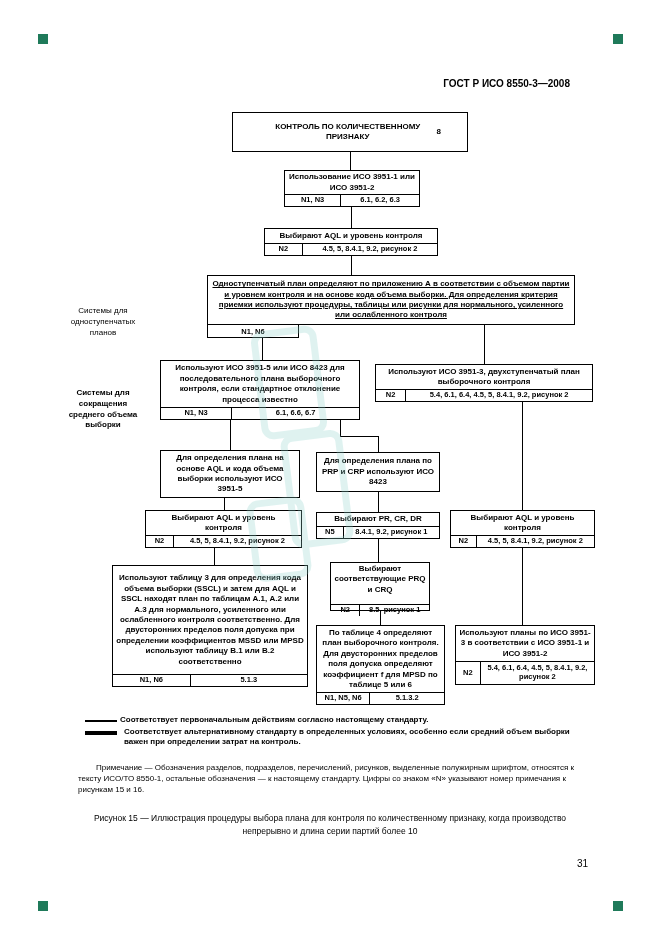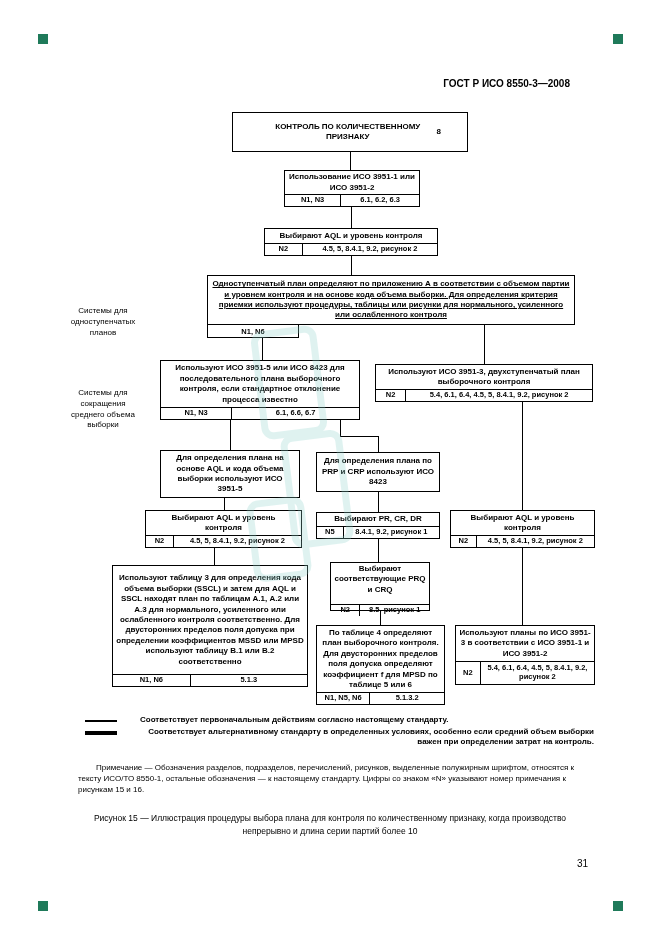--- a/index.html
+++ b/index.html
@@ -60,21 +60,21 @@
   <div class="vl" style="left:378px;top:436px;height:34px;"></div>
   <div class="vl" style="left:522px;top:390px;height:140px;"></div>
   <div class="vl" style="left:224px;top:480px;height:45px;"></div>
   <div class="vl" style="left:378px;top:475px;height:50px;"></div>
   <div class="vl" style="left:214px;top:530px;height:50px;"></div>
   <div class="vl" style="left:378px;top:528px;height:47px;"></div>
   <div class="vl" style="left:522px;top:535px;height:105px;"></div>
   <div class="vl" style="left:380px;top:600px;height:40px;"></div>
 
   <div class="sidelabel" style="left:66px;top:306px;">Системы для одноступенчатых планов</div>
-  <div class="sidelabel" style="left:66px;top:388px;">Системы для сокращения среднего объема выборки</div>
+  <div class="sidelabel" style="left:66px;top:388px;font-weight:bold;">Системы для сокращения среднего объема выборки</div>
 
   <div class="box" style="left:232px;top:112px;width:236px;height:40px;">
     <div class="body" style="padding:1px 26px;">
       <div>КОНТРОЛЬ ПО КОЛИЧЕСТВЕННОМУ ПРИЗНАКУ</div>
       <div>8</div>
     </div>
   </div>
 
   <div class="box" style="left:284px;top:170px;width:136px;height:37px;">
     <div class="body">Использование ИСО 3951-1 или ИСО 3951-2</div>
@@ -171,23 +171,23 @@
 
   <div class="box" style="left:455px;top:625px;width:140px;height:60px;">
     <div class="body">Используют планы по ИСО 3951-3 в соответствии с ИСО 3951-1 и ИСО 3951-2</div>
     <div class="foot" style="min-height:22px;">
       <div class="fc note" style="width:18%;">N2</div>
       <div class="fc ref">5.4, 6.1, 6.4, 4.5, 5, 8.4.1, 9.2, рисунок 2</div>
     </div>
   </div>
 
   <div class="legendline" style="left:85px;top:720px;width:32px;height:2px;"></div>
-  <div class="legendrow" style="left:140px;top:715px;width:460px;">Соответствует первоначальным действиям согласно настоящему стандарту.</div>
+  <div class="legendrow" style="left:120px;top:715px;width:460px;">Соответствует первоначальным действиям согласно настоящему стандарту.</div>
   <div class="legendline" style="left:85px;top:731px;width:32px;height:4px;"></div>
-  <div class="legendrow" style="left:124px;top:727px;width:470px;text-align:right;">Соответствует альтернативному стандарту в определенных условиях, особенно если средний объем выборки важен при определении затрат на контроль.</div>
+  <div class="legendrow" style="left:124px;top:727px;width:470px;">Соответствует альтернативному стандарту в определенных условиях, особенно если средний объем выборки важен при определении затрат на контроль.</div>
 
   <div class="noteblock">Примечание — Обозначения разделов, подразделов,  перечислений, рисунков, выделенные полужирным шрифтом, относятся к тексту ИСО/ТО 8550-1, остальные обозначения — к настоящему стандарту. Цифры со знаком «N» указывают номер примечания к рисункам 15 и 16.</div>
 
   <div class="caption">Рисунок 15 — Иллюстрация процедуры выбора плана для контроля по количественному признаку, когда производство непрерывно и длина серии партий более 10</div>
 
   <div class="watermark">
     <div class="wm-shape" style="left:256px;top:328px;width:52px;height:95px;transform:rotate(-7deg);"></div>
     <div class="wm-shape" style="left:286px;top:432px;width:48px;height:100px;transform:rotate(-7deg);"></div>
     <div class="wm-shape" style="left:250px;top:498px;width:44px;height:68px;transform:rotate(-7deg);"></div>
   </div>

